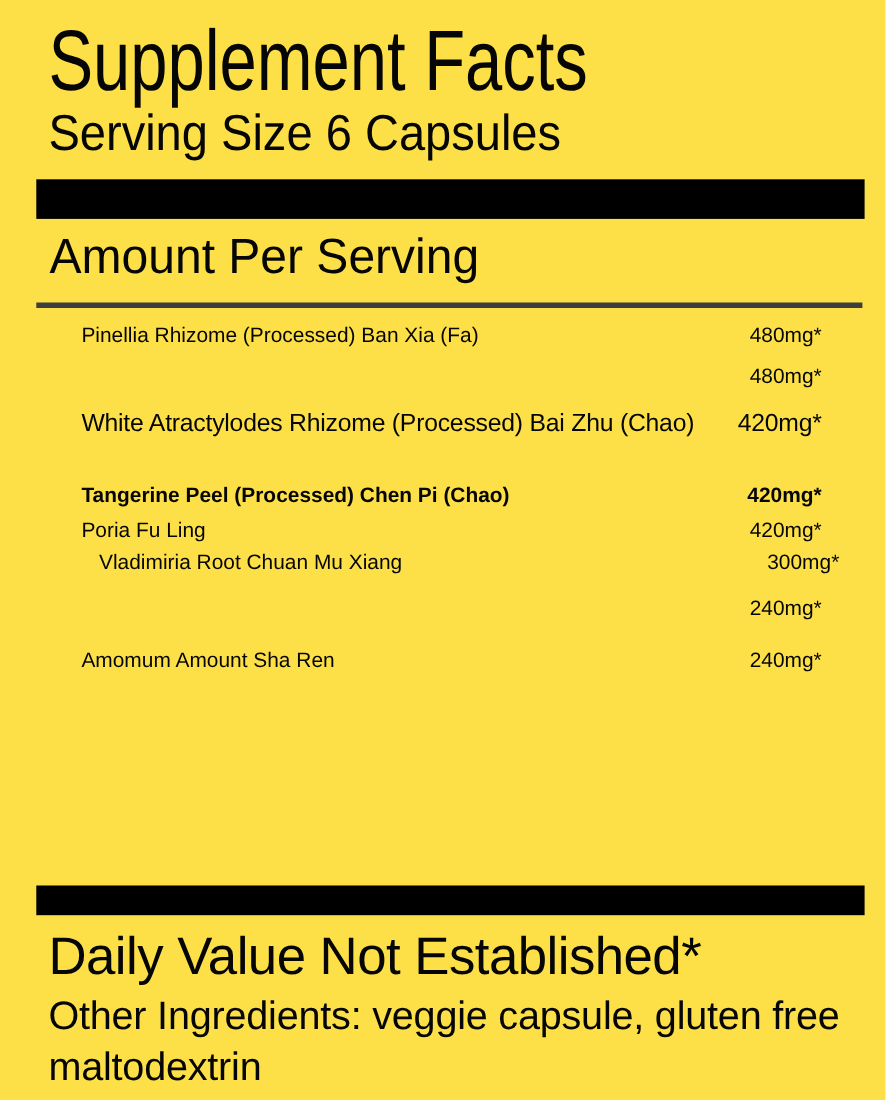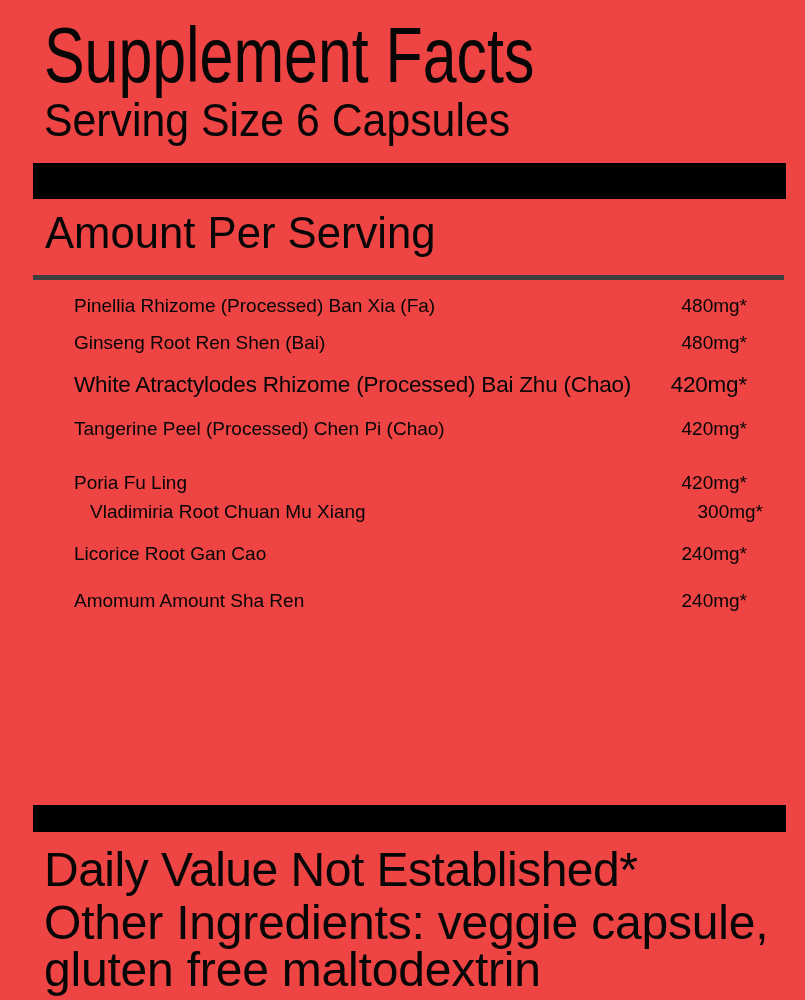--- a/index.html
+++ b/index.html
@@ -6,21 +6,21 @@
     margin: 0;
     padding: 0;
     background: #ffffff;
     font-family: "Liberation Sans", sans-serif;
     color: #060606;
   }
   .page {
     position: relative;
     width: 805px;
     height: 1000px;
-    background: #ef4444;
+    background: #fde047;
     overflow: hidden;
   }
   .title {
     position: absolute;
     left: 44px;
     top: 16px;
     margin: 0;
     font-size: 78px;
     font-weight: 400;
     line-height: 1.0;
@@ -81,40 +81,40 @@
     height: 30px;
     font-size: 19px;
     line-height: 30px;
     white-space: nowrap;
   }
   .row .name   { position: absolute; left: 0; top: 0; }
   .row .amount { position: absolute; right: 0; top: 0; }
   .row:nth-child(1) { top: 291px; }
   .row:nth-child(2) { top: 328px; }
   .row:nth-child(3) { top: 370px; font-size: 22.5px; letter-spacing: -0.2px; text-align: right; }
-  .row:nth-child(4) { top: 414px; }
+  .row:nth-child(4) { top: 436px; font-weight: bold; }
   .row:nth-child(5) { top: 468px; }
   .row:nth-child(6) { top: 497px; margin-left: 16px; }
   .row:nth-child(7) { top: 539px; }
   .row:nth-child(8) { top: 586px; }
   .footnote {
     position: absolute;
     left: 44px;
     top: 846px;
     font-size: 48px;
     line-height: 1.0;
     white-space: nowrap;
     letter-spacing: -0.5px;
   }
   .other {
     position: absolute;
     left: 44px;
     top: 899px;
     width: 748px;
-    font-size: 48px;
+    font-size: 36px;
     line-height: 47px;
     letter-spacing: -0.2px;
   }
 </style>
 </head>
 <body>
 
 <div class="page">
 
   <h1 class="title">Supplement Facts</h1>
@@ -126,41 +126,39 @@
   <h2 class="amount-header">Amount Per Serving</h2>
 
   <div class="rule"></div>
 
   <div class="rows">
     <div class="row">
       <span class="name">Pinellia Rhizome (Processed) Ban Xia (Fa)</span>
       <span class="amount">480mg*</span>
     </div>
     <div class="row">
-      <span class="name">Ginseng Root Ren Shen (Bai)</span>
       <span class="amount">480mg*</span>
     </div>
     <div class="row">
       <span class="name">White Atractylodes Rhizome (Processed) Bai Zhu (Chao)</span>
       <span class="amount">420mg*</span>
     </div>
     <div class="row">
       <span class="name">Tangerine Peel (Processed) Chen Pi (Chao)</span>
       <span class="amount">420mg*</span>
     </div>
     <div class="row">
       <span class="name">Poria Fu Ling</span>
       <span class="amount">420mg*</span>
     </div>
     <div class="row">
       <span class="name">Vladimiria Root Chuan Mu Xiang</span>
       <span class="amount">300mg*</span>
     </div>
     <div class="row">
-      <span class="name">Licorice Root Gan Cao</span>
       <span class="amount">240mg*</span>
     </div>
     <div class="row">
       <span class="name">Amomum Amount Sha Ren</span>
       <span class="amount">240mg*</span>
     </div>
   </div>
 
   <div class="bar bar-bottom"></div>
 

